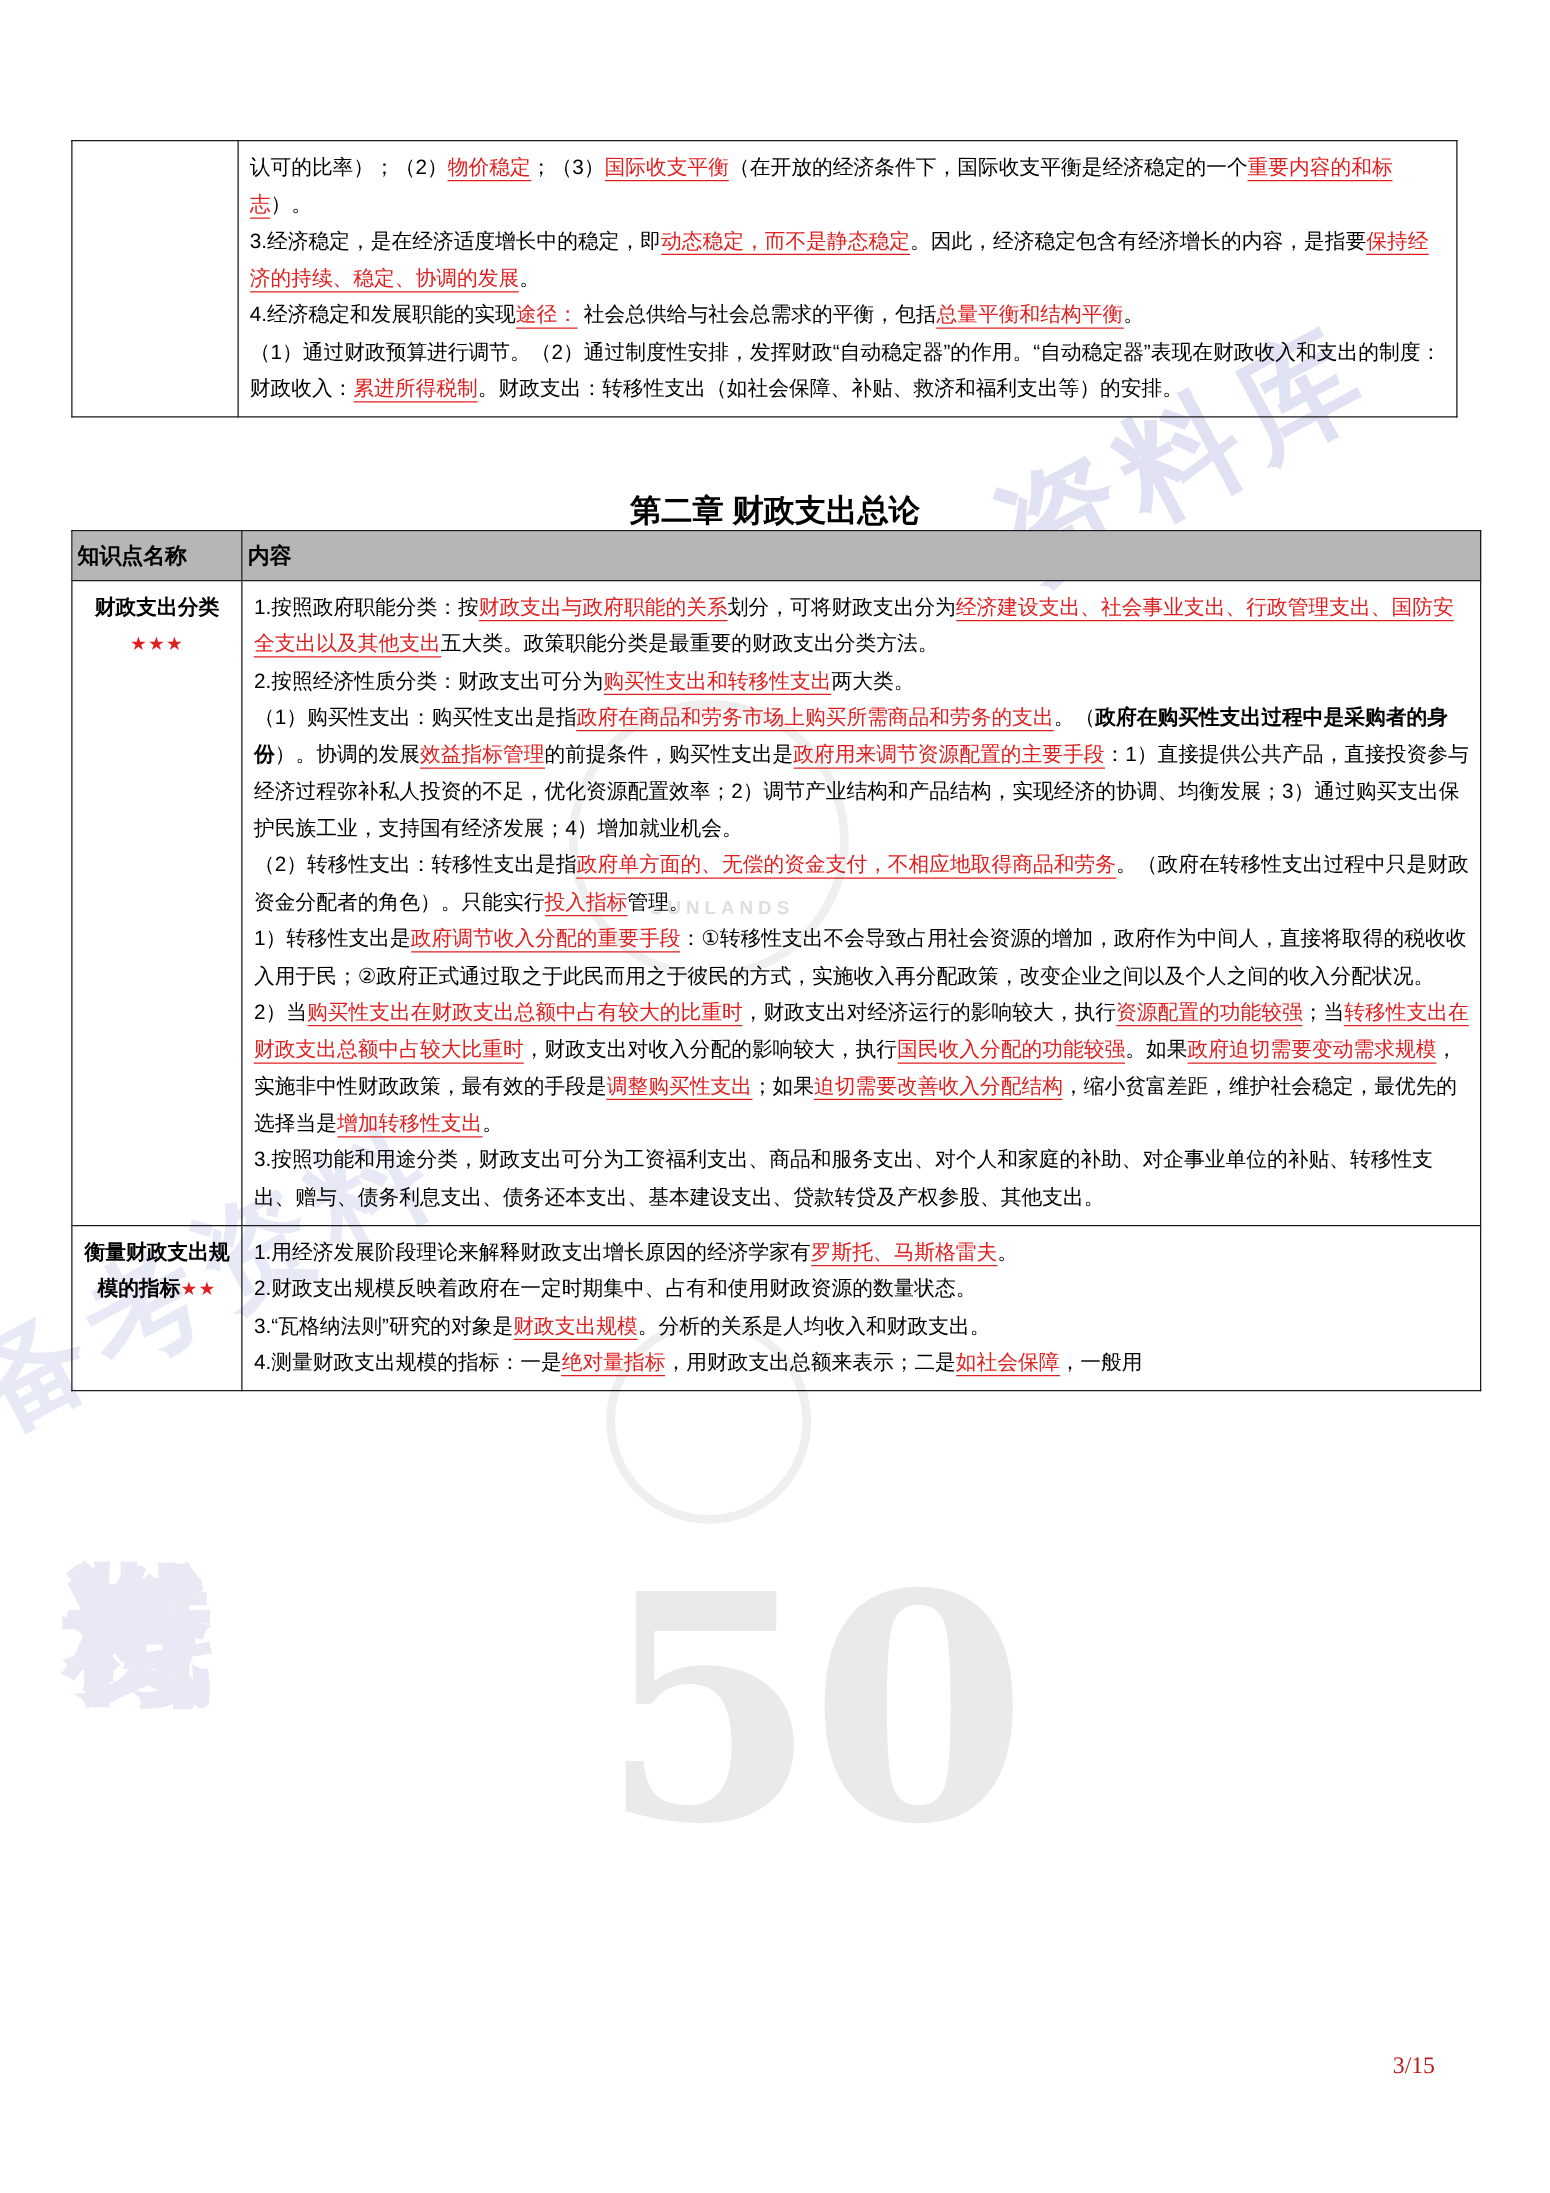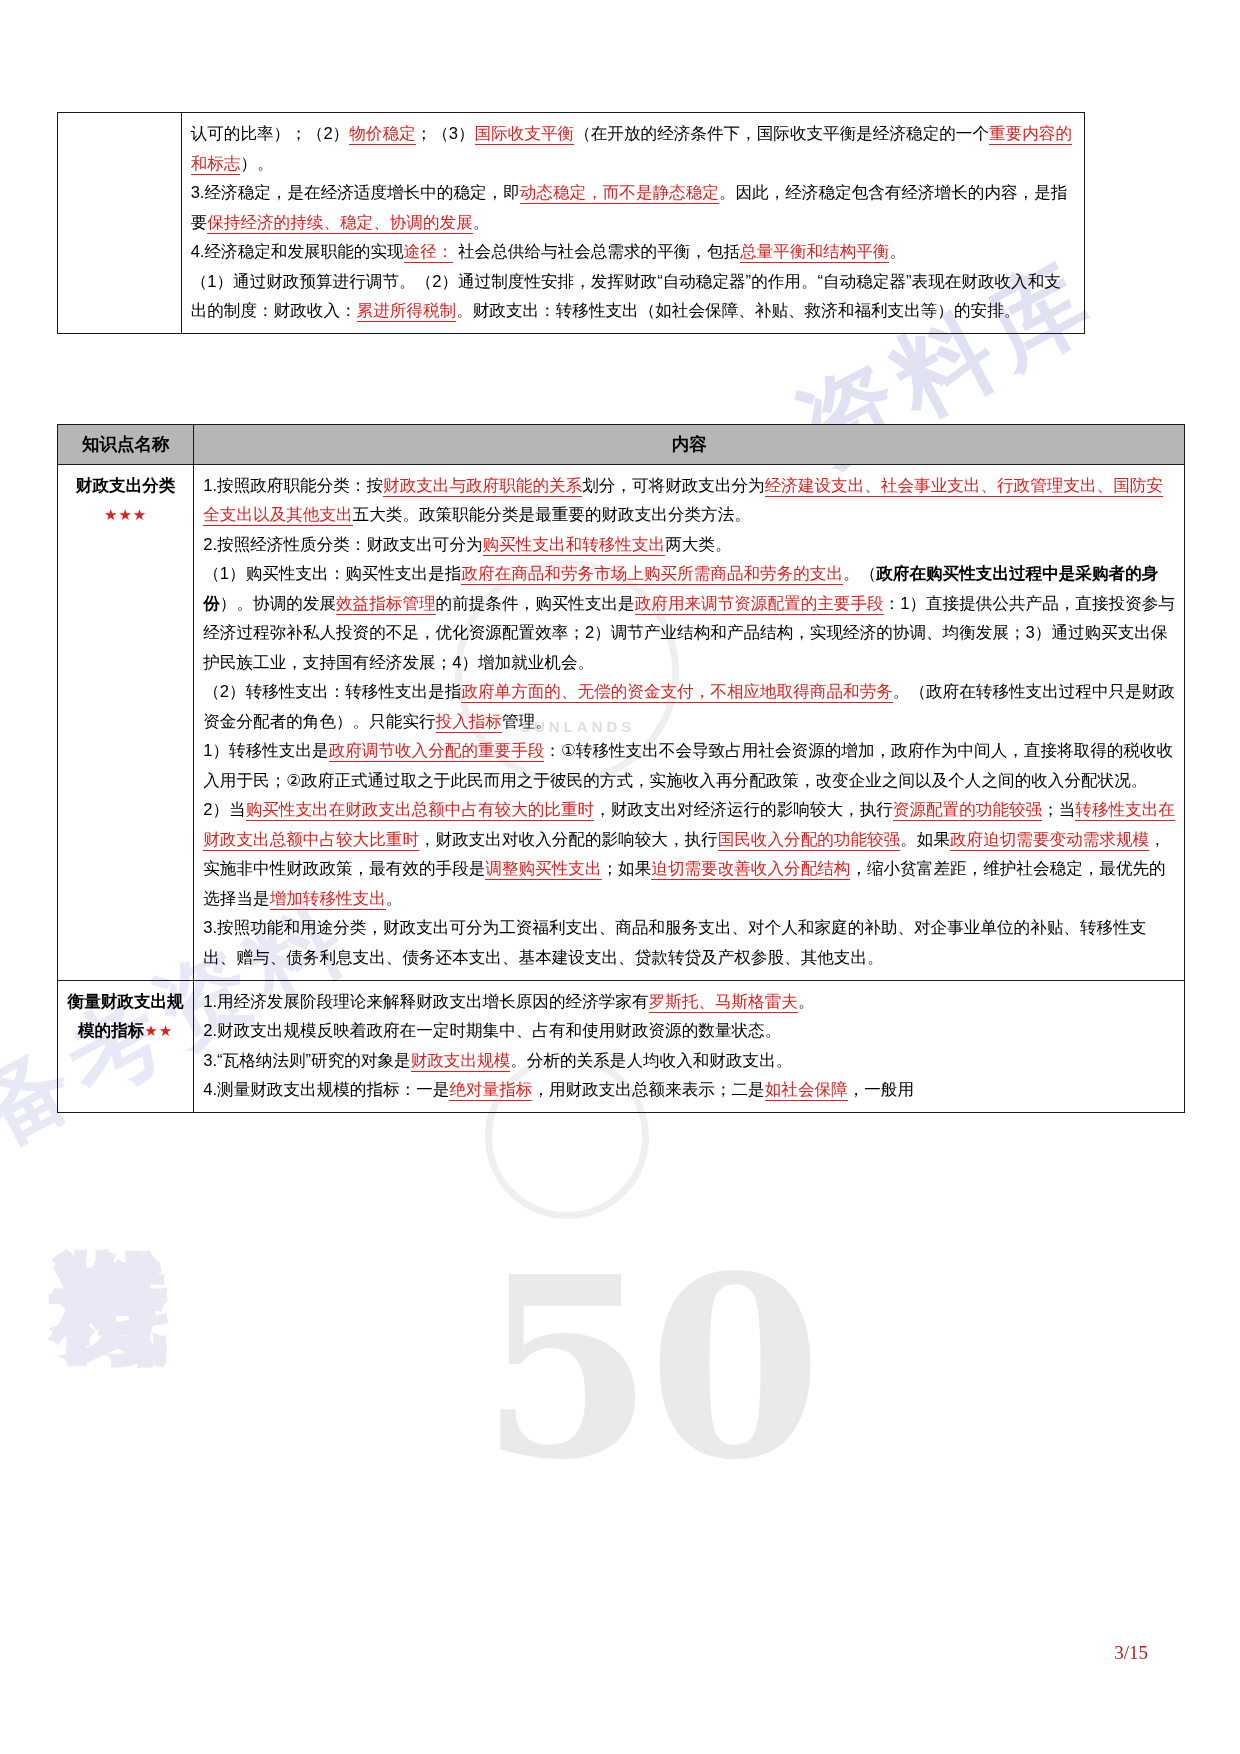--- a/index.html
+++ b/index.html
@@ -61,21 +61,21 @@
     padding:6px 9px 7px 9px;
     font-size:16.6px;
     line-height:1.78;
     color:#000;
     background:transparent;
   }
   .c-name{width:120px;}
   .c-body{width:1006px;}
 
   .top-table{margin-top:0;}
-  .topwrap{position:absolute;left:57px;top:112px;width:1028px;z-index:2;}
+  .topwrap{position:absolute;left:57px;top:112px;width:1109px;z-index:2;}
   .cell-blank{background:transparent;}
 
   p{margin:0;}
   .ln{margin:0;}
   .u{
     color:#e02020;
     border-bottom:1.4px solid #e02020;
     padding-bottom:1px;
   }
   .b{font-weight:700;color:#000;}
@@ -89,21 +89,20 @@
     color:#000;
     z-index:3;
     font-family:"Liberation Sans","DejaVu Sans",sans-serif;
   }
 
   
   .mainwrap{position:absolute;left:57px;top:424px;width:1128px;z-index:2;}
   .hdr td{
     background:#b6b6b6;
     font-weight:700;
-    text-align:center;
     font-size:17.5px;
     padding:7px 4px;
     line-height:1.4;
   }
   .namecell{
     text-align:center;
     font-weight:700;
     font-size:17px;
     vertical-align:middle;
     line-height:1.85;
@@ -143,20 +142,21 @@
                 <p class="ln"><span>3.经济稳定，是在经济适度增长中的稳定，即</span><span class="u">动态稳定，而不是静态稳定</span><span>。因此，经济稳定包含有经济增长的内容，是指要</span><span class="u">保持经济的持续、稳定、协调的发展</span><span>。</span></p>
                 <p class="ln"><span>4.经济稳定和发展职能的实现</span><span class="u">途径：</span><span> 社会总供给与社会总需求的平衡，包括</span><span class="u">总量平衡和结构平衡</span><span>。</span></p>
                 <p class="ln"><span>（1）通过财政预算进行调节。（2）通过制度性安排，发挥财政“自动稳定器”的作用。“自动稳定器”表现在财政收入和支出的制度：财政收入：</span><span class="u">累进所得税制</span><span>。财政支出：转移性支出（如社会保障、补贴、救济和福利支出等）的安排。</span></p>
               </div>
         </td>
       </tr>
     </tbody>
       </table>
   </div>
 
+  <div class="chapter" style="top:392px;">第二章 财政支出总论</div>
 
   <div class="mainwrap">
     <table class="tbl">
       <tbody>
           <tr class="hdr">
         <td class="c-name">知识点名称</td>
         <td class="c-body">内容</td>
       </tr>
       </tbody>
         <tbody id="main-rows">

